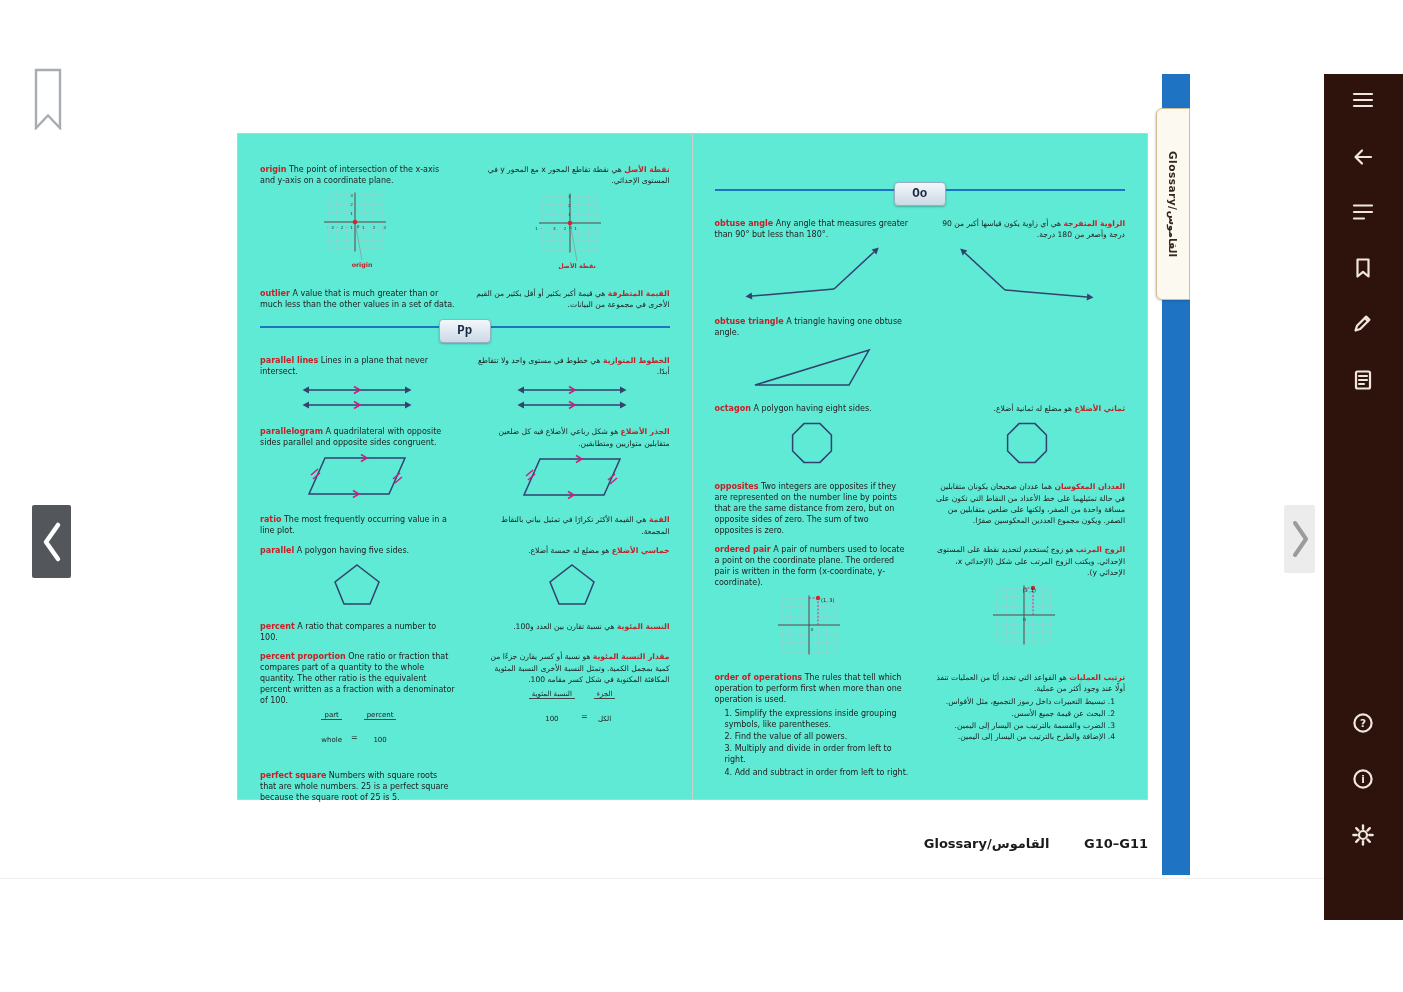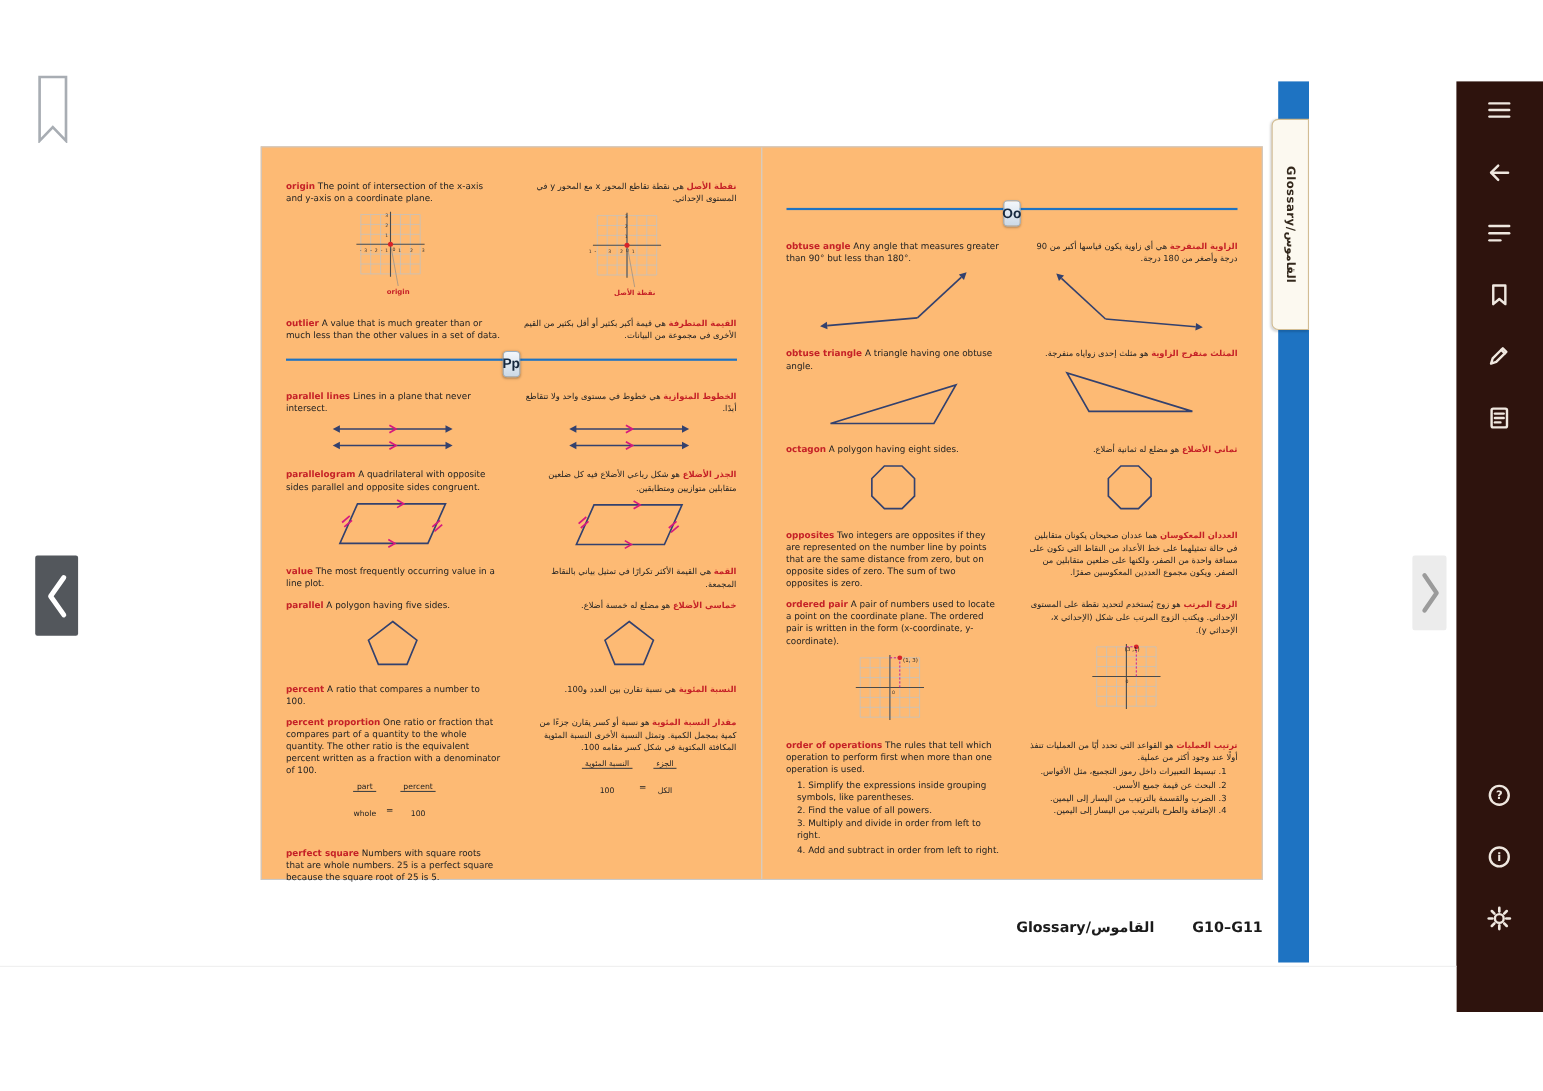--- a/index.html
+++ b/index.html
@@ -1,38 +1,38 @@
 <!DOCTYPE html>
 <html><head>
 <meta charset="utf-8">
 <style>
 *{box-sizing:border-box;margin:0;padding:0}
 html,body{width:1403px;height:992px;background:#ffffff;font-family:"DejaVu Sans",sans-serif;overflow:hidden;position:relative;color:#222}
 svg text{font-family:"DejaVu Sans",sans-serif}
 #app{position:absolute;inset:0}
 
 
-.spread{position:absolute;left:237px;top:133px;width:911px;height:667px;background:#fdba74;border:1px solid #c9c9c9;display:flex}
+.spread{position:absolute;left:237px;top:133px;width:911px;height:667px;background:#5eead4;border:1px solid #c9c9c9;display:flex}
 .page{width:50%;height:100%;padding:30px 22px 10px 22px;position:relative}
 .page.left{border-right:1px solid #cfcfcf}
 .entry{display:grid;grid-template-columns:1fr 1fr;column-gap:20px;margin-bottom:8px}
 .col{min-width:0}
 .txt{font-size:8px;line-height:1.38;color:#222}
 .ar{direction:rtl;text-align:right}
 .ar .txt{font-size:7.6px;line-height:1.5}
 .term{color:#c52127;font-weight:bold}
 .diagram{margin:5px auto 2px;text-align:center}
 .steps{margin-top:3px}
 .step{font-size:8px;line-height:1.4;margin:1px 0 1px 10px}
 .ar .step{font-size:7.6px;margin:1px 10px 1px 0}
 
 
 .section-rule{position:relative;height:28px;margin:4px 0 8px}
 .section-rule .rule{position:absolute;top:7px;left:0;right:0;height:2px;background:#1e73c2}
-.section-tab{position:absolute;top:0;left:50%;transform:translateX(-50%);width:16px;height:24px;background:linear-gradient(#f3f7fb,#ccd9e6);border:1px solid #98aec2;border-radius:4px;font-family:Liberation Sans, sans-serif;font-weight:bold;font-size:12.5px;color:#17293e;display:flex;align-items:center;justify-content:center;box-shadow:0 1px 2px rgba(0,0,0,.25)}
+.section-tab{position:absolute;top:0;left:50%;transform:translateX(-50%);width:52px;height:24px;background:linear-gradient(#f3f7fb,#ccd9e6);border:1px solid #98aec2;border-radius:4px;font-family:Liberation Mono, monospace;font-weight:bold;font-size:12.5px;color:#17293e;display:flex;align-items:center;justify-content:center;box-shadow:0 1px 2px rgba(0,0,0,.25)}
 .oo-offset{margin-top:18px}
 
 
 .formula{margin:4px 0 2px;text-align:center}
 .frac{display:inline-flex;flex-direction:column;align-items:center;font-size:7px;vertical-align:middle;color:#222}
 .fnum{padding:0 3px;border-bottom:1px solid #444}
 .fden{padding:16px 3px}
 .feq{margin:0 6px;font-size:8px}
 
 
@@ -205,21 +205,21 @@
                   <line x1="88" y1="26" x2="95" y2="20"></line>
                   <line x1="90" y1="30" x2="97" y2="24"></line>
                 </g>
             </svg>
           </figure>
         </div>
       </div>
 
       <div class="entry">
         <div class="col">
-          <p class="txt"><span class="term">value</span> <span>The most frequently occurring value in a line plot.</span></p>
+          <p class="txt"><span class="term">ratio</span> <span>The most frequently occurring value in a line plot.</span></p>
         </div>
         <div class="col ar" dir="rtl">
           <p class="txt"><span class="term">القمة</span> <span>هي القيمة الأكثر تكرارًا في تمثيل بياني بالنقاط المجمعة.</span></p>
         </div>
       </div>
 
       <div class="entry">
         <div class="col">
           <p class="txt"><span class="term">parallel</span> <span>A polygon having five sides.</span></p>
           <figure class="diagram">
@@ -326,30 +326,20 @@
 
       <div class="entry">
         <div class="col">
           <p class="txt"><span class="term">obtuse triangle</span> <span>A triangle having one obtuse angle.</span></p>
           <figure class="diagram">
             <svg width="126" height="46" viewBox="0 0 126 46">
                 <polygon points="6,42 100,42 120,7" fill="none" stroke="#33416e" stroke-width="1.5"></polygon>
               </svg>
           </figure>
         </div>
-        <div class="col ar" dir="rtl">
-          <p class="txt"><span class="term">المثلث منفرج الزاوية</span> <span>هو مثلث إحدى زواياه منفرجة.</span></p>
-          <figure class="diagram">
-            <svg width="126" height="46" viewBox="0 0 126 46">
-                <g transform="translate(126,0) scale(-1,1)">
-                  <polygon points="6,42 100,42 120,7" fill="none" stroke="#33416e" stroke-width="1.5"></polygon>
-                </g>
-              </svg>
-          </figure>
-        </div>
       </div>
 
       <div class="entry">
         <div class="col">
           <p class="txt"><span class="term">octagon</span> <span>A polygon having eight sides.</span></p>
           <figure class="diagram">
             <svg width="48" height="48" viewBox="0 0 48 48">
                 <polygon points="43.4,32 32,43.4 16,43.4 4.6,32 4.6,16 16,4.6 32,4.6 43.4,16" fill="none" stroke="#33416e" stroke-width="1.5"></polygon>
               </svg>
           </figure>

